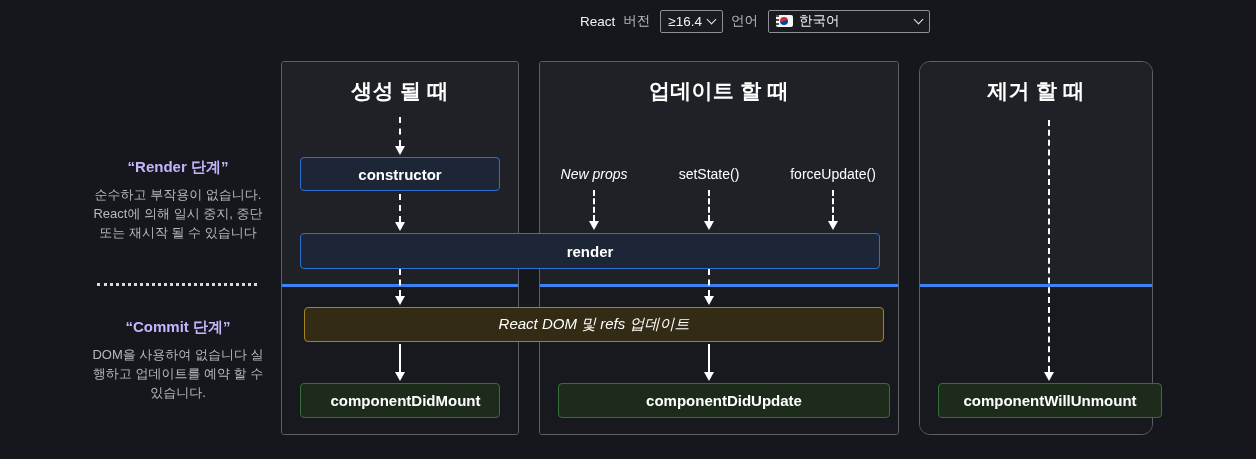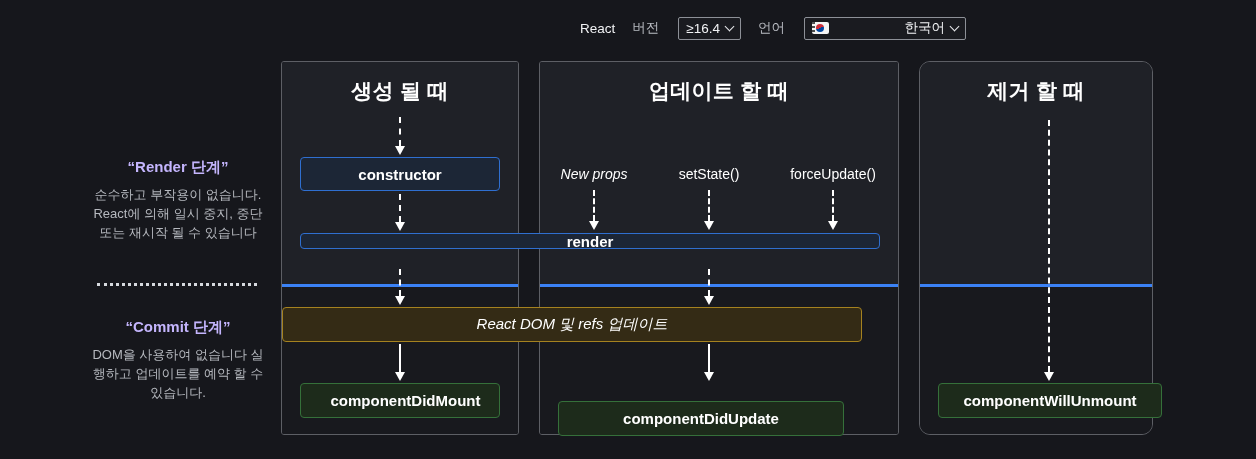--- a/index.html
+++ b/index.html
@@ -5,33 +5,33 @@
   * { margin:0; padding:0; box-sizing:border-box; }
   html,body { background:#101114; }
   body { font-family:"Liberation Sans","DejaVu Sans",sans-serif; }
   .stage {
     position:relative; width:1256px; height:459px;
     background:#16171c; overflow:hidden;
   }
 
   
   .topbar {
-    position:absolute; left:580px; top:16px; height:24px;
-    display:flex; align-items:center; gap:17px; color:#e9eaec; font-size:13.5px;
+    position:absolute; left:580px; top:9px; height:24px;
+    display:flex; align-items:center; gap:8px; color:#e9eaec; font-size:13.5px;
   }
   .topbar .lbl-strong { color:#f2f3f5; font-weight:400; }
   .topbar .lbl-dim { color:#b9bcc2; margin-right:2px; }
   .topbar .lbl-dim.gap { }
   .select {
     display:flex; align-items:center; gap:6px;
     height:23px; padding:0 7px;
     border:1px solid #8d9097; border-radius:2px;
     background:#1a1b20; color:#f2f3f5; cursor:pointer; font-size:13.5px;
   }
-  .select.lang { width:162px;text-align:right; }
+  .select.lang { width:162px; }
   .select.lang .grow { flex:1; }
   .chev {
     width:7px; height:7px; margin-top:-4px;
     border-right:1.6px solid #e9eaec; border-bottom:1.6px solid #e9eaec;
     transform:rotate(45deg); flex:none;
   }
   .flag {
     position:relative; width:17px; height:12px; background:#f5f5f5;
     border-radius:2px; overflow:hidden; flex:none;
   }
@@ -77,24 +77,24 @@
   .node {
     position:absolute; display:flex; align-items:center; justify-content:center;
     border-radius:4px; color:#ffffff; font-size:15px; font-weight:bold;
     border:1px solid transparent; z-index:3;
   }
   .node.blue  { background:#1c2636; border-color:#2f6fd0; }
   .node.gold  { background:#342b15; border-color:#a5821f; font-weight:500; font-style:italic; }
   .node.green { background:#1d2b1b; border-color:#35703a; }
 
   .n-constructor { left:300px; top:157px; width:200px; height:34px; }
-  .n-render      { left:300px; top:233px; width:580px; height:16px; }
-  .n-reactdom    { left:282px; top:307px; width:580px; height:35px; }
+  .n-render      { left:300px; top:233px; width:580px; height:36px; }
+  .n-reactdom    { left:304px; top:307px; width:580px; height:35px; }
   .n-didmount    { left:300px; top:383px; width:200px; height:35px;padding-left:11px; }
-  .n-didupdate   { left:558px; top:401px; width:286px; height:35px; }
+  .n-didupdate   { left:558px; top:383px; width:332px; height:35px; }
   .n-willunmount { left:938px; top:383px; width:224px; height:35px; }
 
   
   .trigger {
     position:absolute; top:166px; width:120px; text-align:center;
     color:#ffffff; font-size:14px; z-index:3;
   }
   .trigger.italic { font-style:italic; }
   .t-newprops   { left:534px; }
   .t-setstate   { left:649px; }

